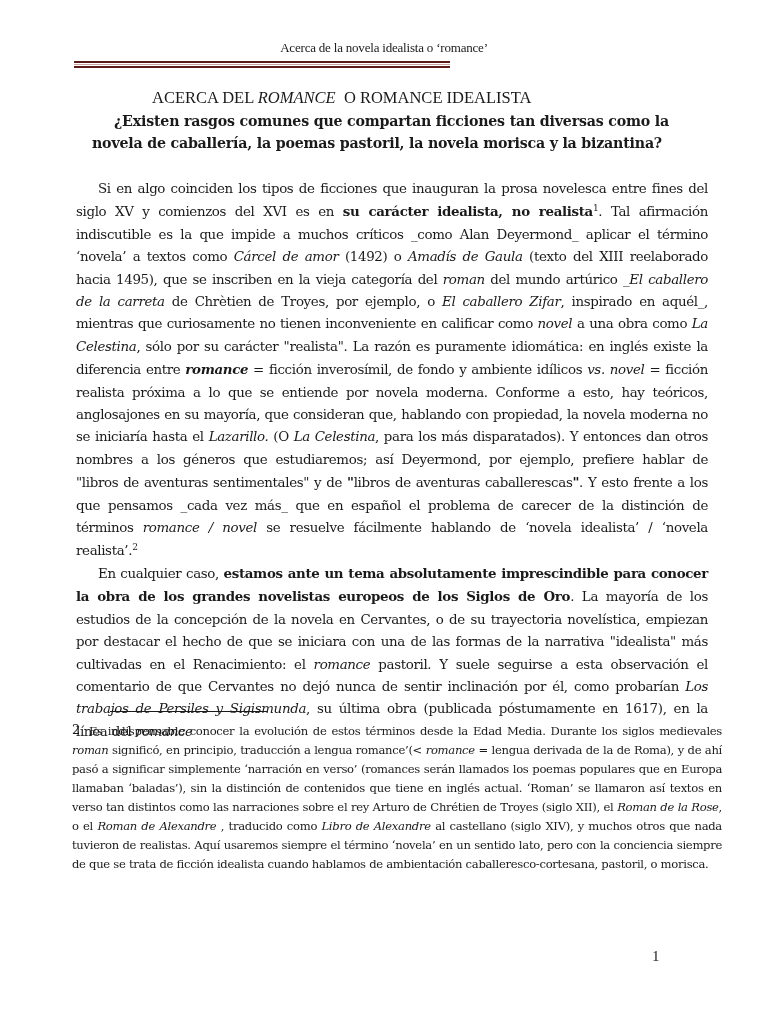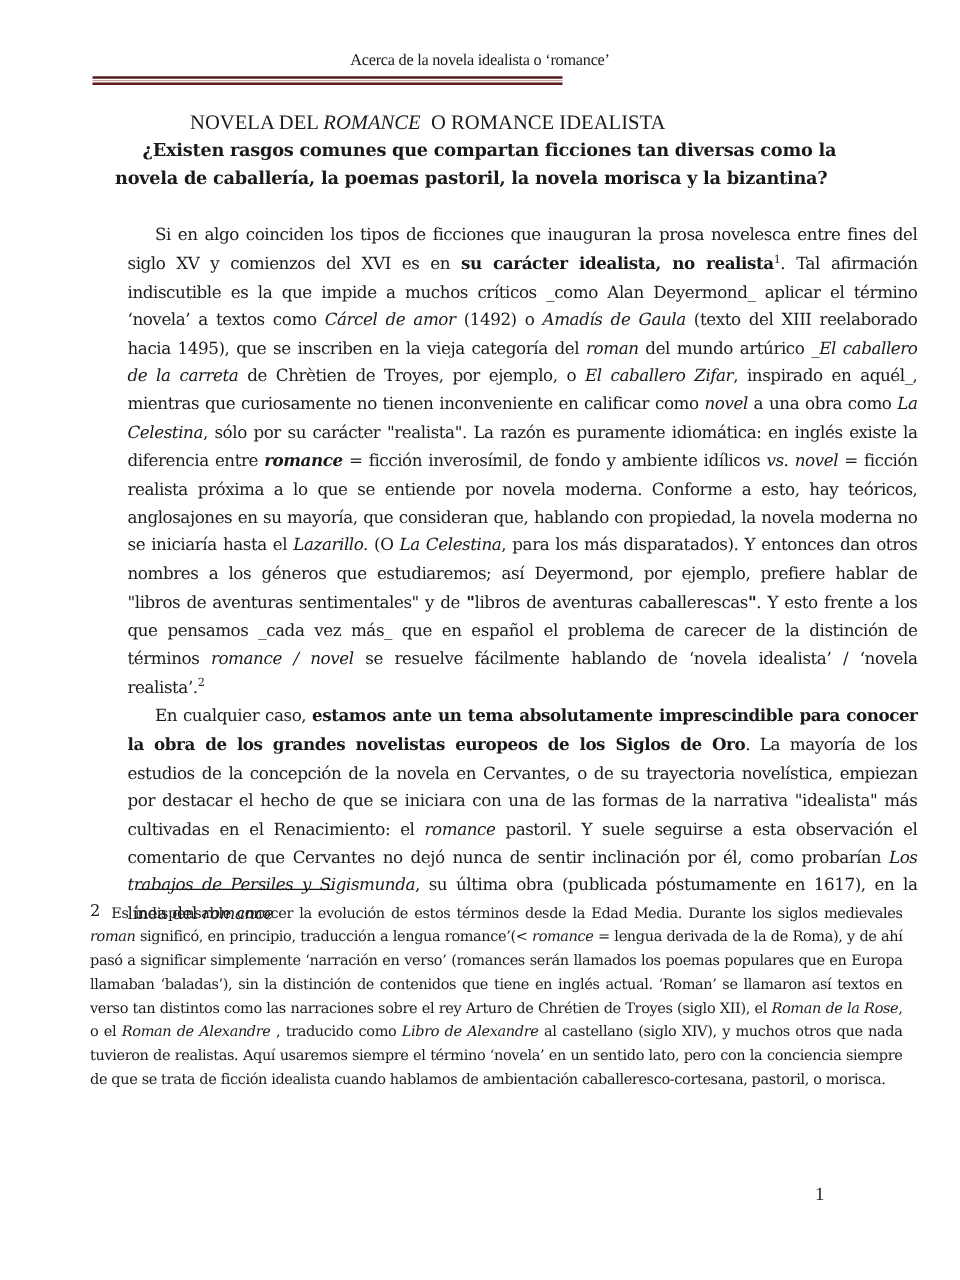--- a/index.html
+++ b/index.html
@@ -5,42 +5,42 @@
   html, body { margin: 0; padding: 0; background: #ffffff; }
   body { width: 768px; height: 1024px; position: relative; overflow: hidden; color: #1a1a1a; font-family: "DejaVu Serif", "Liberation Serif", serif; }
   .page { position: absolute; left: 0; top: 0; width: 768px; height: 1024px; }
   .running-header { position: absolute; top: 40px; left: 0; width: 768px; text-align: center; font-family: "Liberation Serif", serif; font-size: 13px; letter-spacing: -0.2px; }
   .hr-line { position: absolute; left: 74px; width: 376px; }
   .hr1 { top: 61px; height: 2px; background: #5a1a1a; }
   .hr2 { top: 64px; height: 1px; background: #c8a0a0; }
   .hr3 { top: 66px; height: 2px; background: #5a1a1a; }
   .title { position: absolute; top: 88px; left: 152px; font-family: "Liberation Serif", serif; font-size: 16.5px; }
   .subtitle { position: absolute; top: 110px; left: 92px; width: 622px; font-family: "DejaVu Serif", serif; font-weight: bold; font-size: 14.2px; line-height: 22px; text-indent: 22px; letter-spacing: -0.2px; }
-  .body-text { position: absolute; top: 178px; left: 102px; width: 632px; font-family: "DejaVu Serif", serif; font-size: 13.4px; line-height: 22.4px; text-align: justify; letter-spacing: -0.35px; word-spacing: 0.5px; }
+  .body-text { position: absolute; top: 178px; left: 76px; width: 632px; font-family: "DejaVu Serif", serif; font-size: 13.4px; line-height: 22.4px; text-align: justify; letter-spacing: -0.35px; word-spacing: 0.5px; }
   .body-text p { margin: 0; text-indent: 22px; }
   .body-text sup, .fn sup { font-size: 9px; vertical-align: 5px; line-height: 0; }
   .fn-rule { position: absolute; top: 711px; left: 110px; width: 157px; height: 1px; background: #1a1a1a; }
   .footnotes { position: absolute; top: 720px; left: 72px; width: 650px; font-family: "DejaVu Serif", serif; font-size: 11.6px; line-height: 19px; text-align: justify; letter-spacing: -0.3px; }
   .fn { margin: 0 0 2px 0; }
   .fn-num { font-size: 13px; vertical-align: 1px; margin-right: 4px; }
   .page-number { position: absolute; top: 948px; left: 652px; font-family: "Liberation Serif", serif; font-size: 15px; }
   i { font-style: italic; }
   b { font-weight: bold; }
 </style>
 </head>
 <body>
 
 <div class="page">
 
   <div class="running-header">Acerca de la novela idealista o ‘romance’</div>
   <div class="hr-line hr1"></div>
   <div class="hr-line hr2"></div>
   <div class="hr-line hr3"></div>
 
-  <div class="title"><span>NOVELA DEL </span><i>ROMANCE</i><span style="white-space:pre">  O ROMANCE IDEALISTA</span></div>
+  <div class="title"><span>ACERCA DEL </span><i>ROMANCE</i><span style="white-space:pre">  O ROMANCE IDEALISTA</span></div>
 
   <div class="subtitle">¿Existen rasgos comunes que compartan ficciones tan diversas como la novela de caballería, la poemas pastoril, la novela morisca y la bizantina?</div>
 
   <div class="body-text">
     <p><span>Si en algo coinciden los tipos de ficciones que inauguran la prosa novelesca entre  fines del siglo XV y comienzos del XVI es en </span><b>su carácter idealista, no realista</b><sup>1</sup><span>. Tal afirmación indiscutible es la que impide a muchos críticos _como Alan Deyermond_ aplicar el término ‘novela’ a textos como </span><i>Cárcel de amor</i><span> (1492)  o </span><i>Amadís de Gaula</i><span> (texto del XIII reelaborado hacia 1495), que se inscriben en la vieja categoría del </span><i>roman</i><span> del mundo artúrico </span><i>_El caballero de la carreta</i><span> de Chrètien de Troyes, por ejemplo, o </span><i>El caballero Zifar</i><span>, inspirado en aquél_, mientras que curiosamente no tienen inconveniente en calificar como </span><i>novel</i><span>  a una obra como </span><i>La Celestina</i><span>, sólo por su carácter "realista". La razón es puramente idiomática: en inglés existe la diferencia entre </span><b style="font-style: italic;">romance</b><span> = ficción inverosímil, de fondo y ambiente idílicos </span><i>vs. novel</i><span> = ficción realista próxima a lo que se entiende por novela moderna. Conforme a esto, hay teóricos, anglosajones en su mayoría, que consideran que, hablando con propiedad, la novela moderna no se iniciaría hasta el </span><i>Lazarillo.</i><span> (O </span><i>La Celestina</i><span>, para los más disparatados). Y entonces dan otros nombres a los géneros que estudiaremos; así Deyermond, por ejemplo, prefiere hablar de "libros de aventuras sentimentales" y de </span><b>"</b><span>libros de aventuras caballerescas</span><b>"</b><span>. Y esto frente a los que pensamos _cada vez más_ que en español el problema de carecer de la distinción de términos </span><i>romance / novel</i><span>  se resuelve fácilmente hablando de ‘novela idealista’ / ‘novela realista’.</span><sup>2</sup></p>
     <p><span>En cualquier caso, </span><b>estamos ante un tema absolutamente imprescindible para conocer la obra de los grandes novelistas europeos de los Siglos de Oro</b><span>. La mayoría de los estudios de la concepción de la novela en Cervantes, o de su trayectoria novelística, empiezan por destacar el hecho de que se iniciara con una de las formas de la narrativa "idealista" más cultivadas en el Renacimiento: el </span><i>romance</i><span>  pastoril. Y suele seguirse a esta observación el comentario de que Cervantes no dejó nunca de sentir inclinación por él, como probarían </span><i>Los trabajos de Persiles y Sigismunda</i><span>, su última obra (publicada póstumamente en 1617), en la línea del </span><i>romance</i></p>
   </div>
 
   <div class="fn-rule"></div>
 

